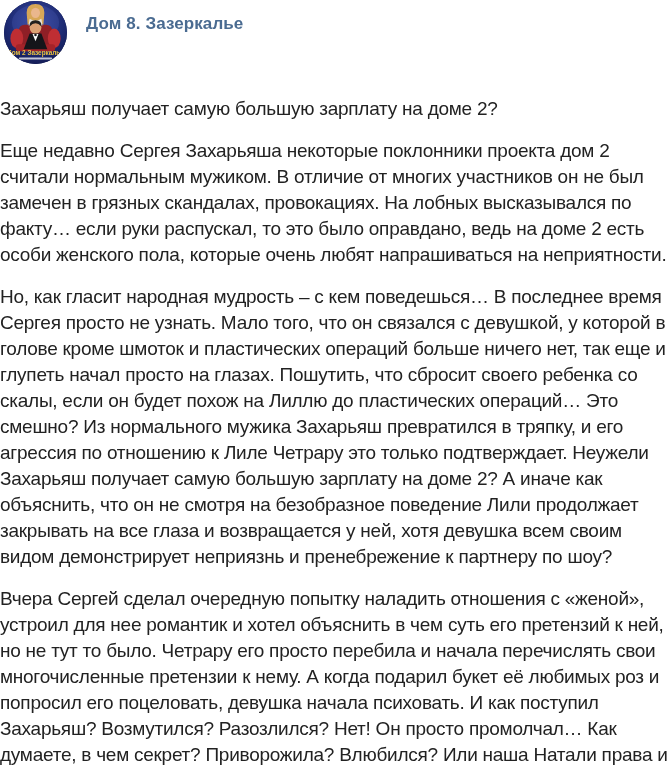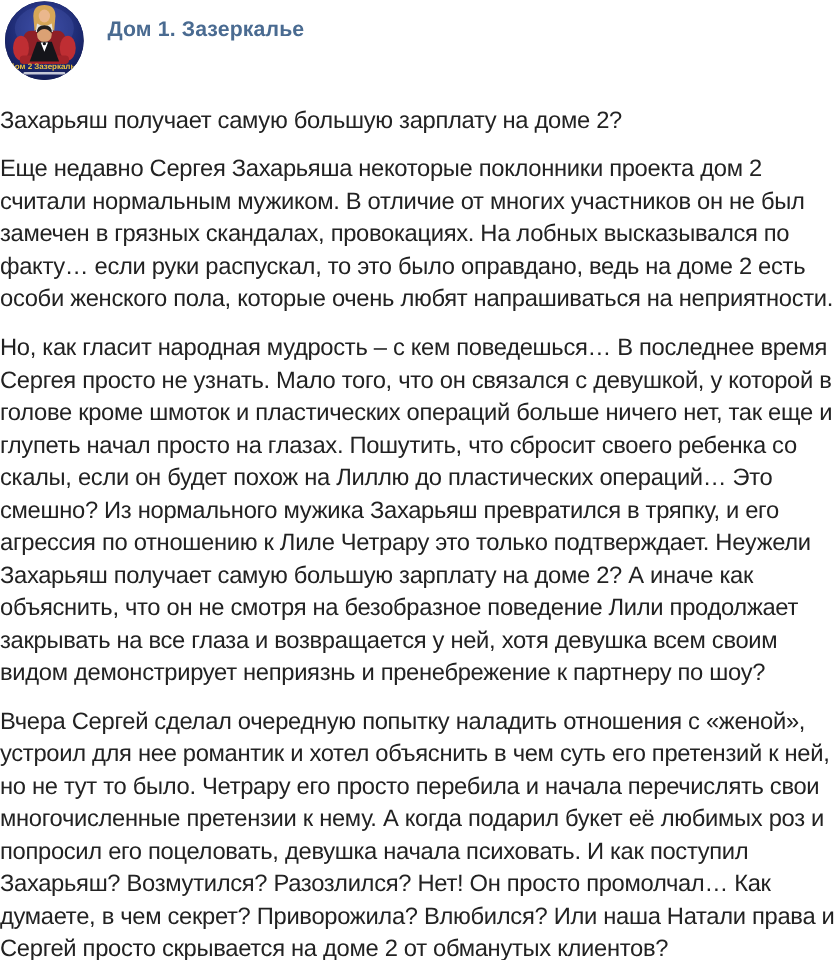--- a/index.html
+++ b/index.html
@@ -43,21 +43,21 @@
     letter-spacing: 0.1px;
   }
   .post-body {
     padding: 16px 2px 0 0;
     font-size: 19px;
     line-height: 26px;
     letter-spacing: -0.25px;
     color: #222222;
   }
   .post-body p {
-    margin: 4px 0 13px 0;
+    margin: 16px 0 13px 0;
   }
   .post-title {
     font-weight: 400;
   }
 </style>
 </head>
 <body>
 
 <div class="post-header">
   <div class="avatar">
@@ -90,21 +90,21 @@
         <path d="M26 26 Q25.5 19.5 32 19.5 Q38.5 19.5 38 26 Q35 22.5 32 22.5 Q29 22.5 26 26 Z" fill="#23201e"></path>
         <path d="M20 49 L26 33 L38 33 L44 49 Z" fill="#15151a"></path>
         <path d="M29 33.5 L35 33.5 L32 41 Z" fill="#ffffff"></path>
         <circle cx="32" cy="34.5" r="1.3" fill="#15151a"></circle>
       </g>
 
       <text x="32" y="55" text-anchor="middle" font-family="Liberation Sans, sans-serif" font-size="6.5" font-weight="700" fill="#edc23f">Дом 2 Зазеркалье</text>
       <rect x="15" y="57.5" width="34" height="2" rx="1" fill="#ffffff" opacity="0.75"></rect>
     </svg>
   </div>
-  <a class="community-name">Дом 1. Зазеркалье</a>
+  <a class="community-name">Дом 8. Зазеркалье</a>
 </div>
 
 <div class="post-body">
   <p class="post-title">Захарьяш получает самую большую зарплату на доме 2?</p>
   <p>Еще недавно Сергея Захарьяша некоторые поклонники проекта дом 2 считали нормальным мужиком. В отличие от многих участников он не был замечен в грязных скандалах, провокациях. На лобных высказывался по факту… если руки распускал, то это было оправдано, ведь на доме 2 есть особи женского пола, которые очень любят напрашиваться на неприятности.</p>
   <p>Но, как гласит народная мудрость – с кем поведешься… В последнее время Сергея просто не узнать. Мало того, что он связался с девушкой, у которой в голове кроме шмоток и пластических операций больше ничего нет, так еще и глупеть начал просто на глазах. Пошутить, что сбросит своего ребенка со скалы, если он будет похож на Лиллю до пластических операций… Это смешно? Из нормального мужика Захарьяш превратился в тряпку, и его агрессия по отношению к Лиле Четрару это только подтверждает. Неужели Захарьяш получает самую большую зарплату на доме 2? А иначе как объяснить, что он не смотря на безобразное поведение Лили продолжает закрывать на все глаза и возвращается у ней, хотя девушка всем своим видом демонстрирует неприязнь и пренебрежение к партнеру по шоу?</p>
   <p>Вчера Сергей сделал очередную попытку наладить отношения с «женой», устроил для нее романтик и хотел объяснить в чем суть его претензий к ней, но не тут то было. Четрару его просто перебила и начала перечислять свои многочисленные претензии к нему. А когда подарил букет её любимых роз и попросил его поцеловать, девушка начала психовать. И как поступил Захарьяш? Возмутился? Разозлился? Нет! Он просто промолчал… Как думаете, в чем секрет? Приворожила? Влюбился? Или наша Натали права и Сергей просто скрывается на доме 2 от обманутых клиентов?</p>
 </div>
 
 </body></html>

